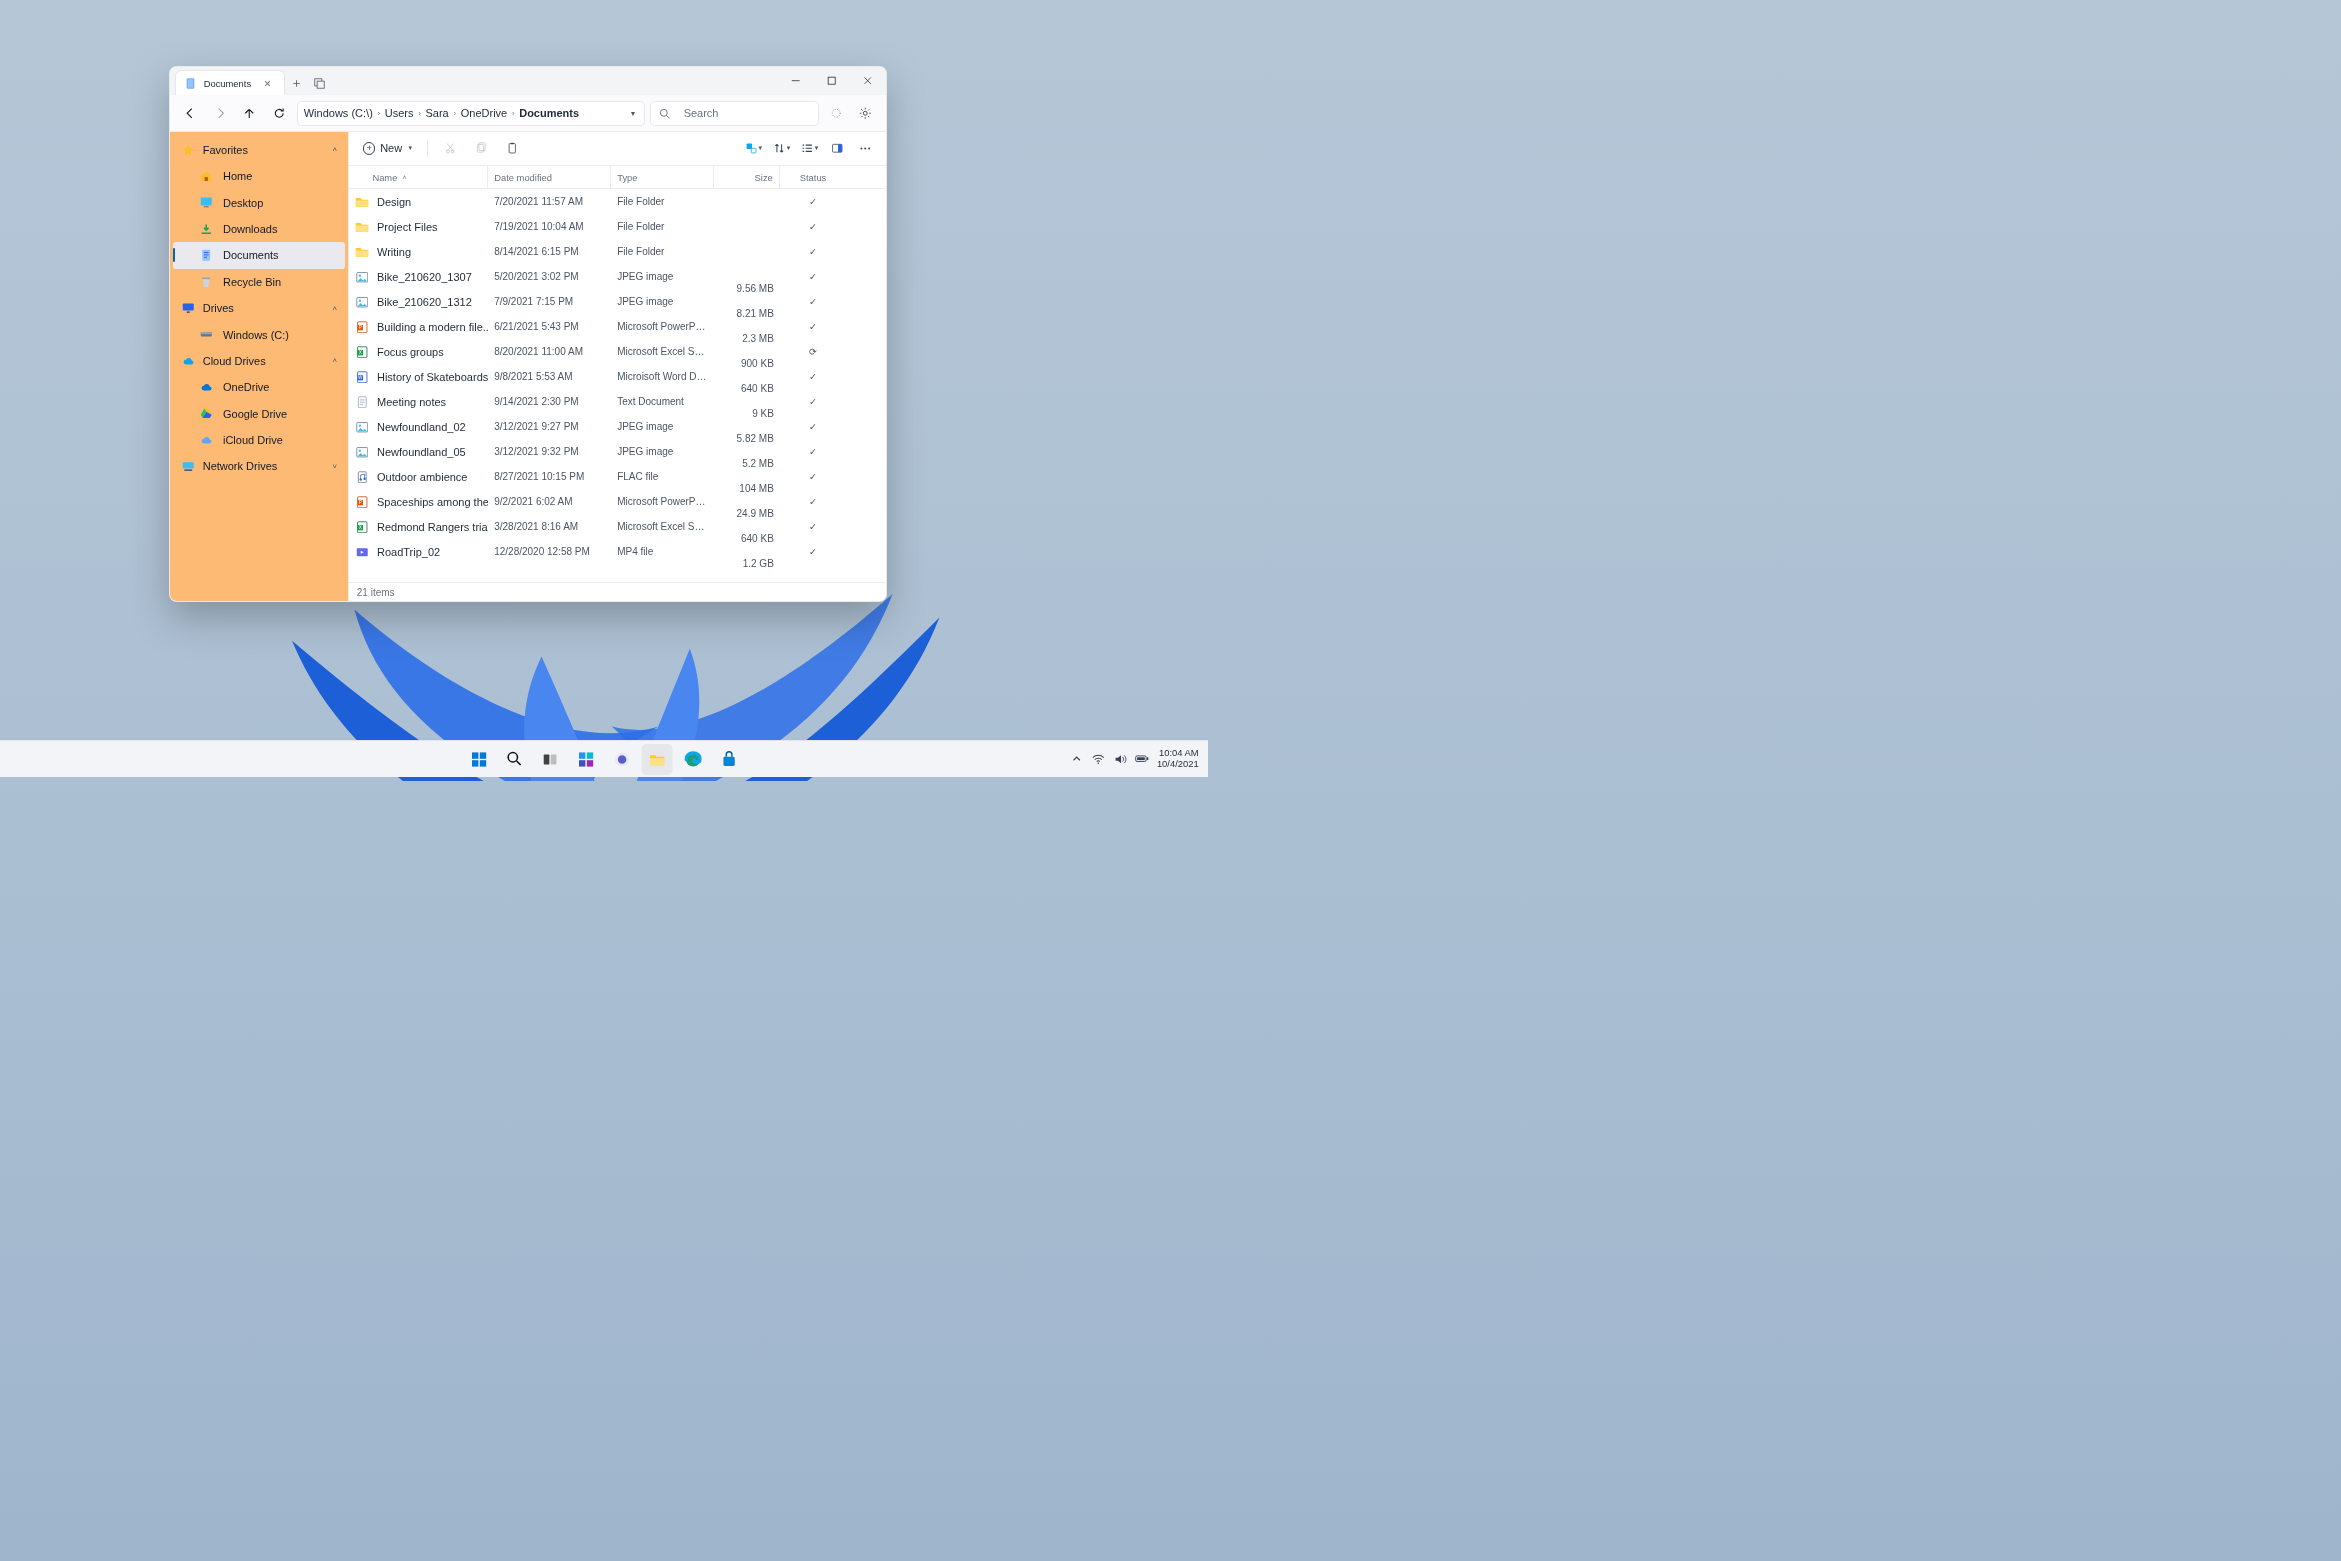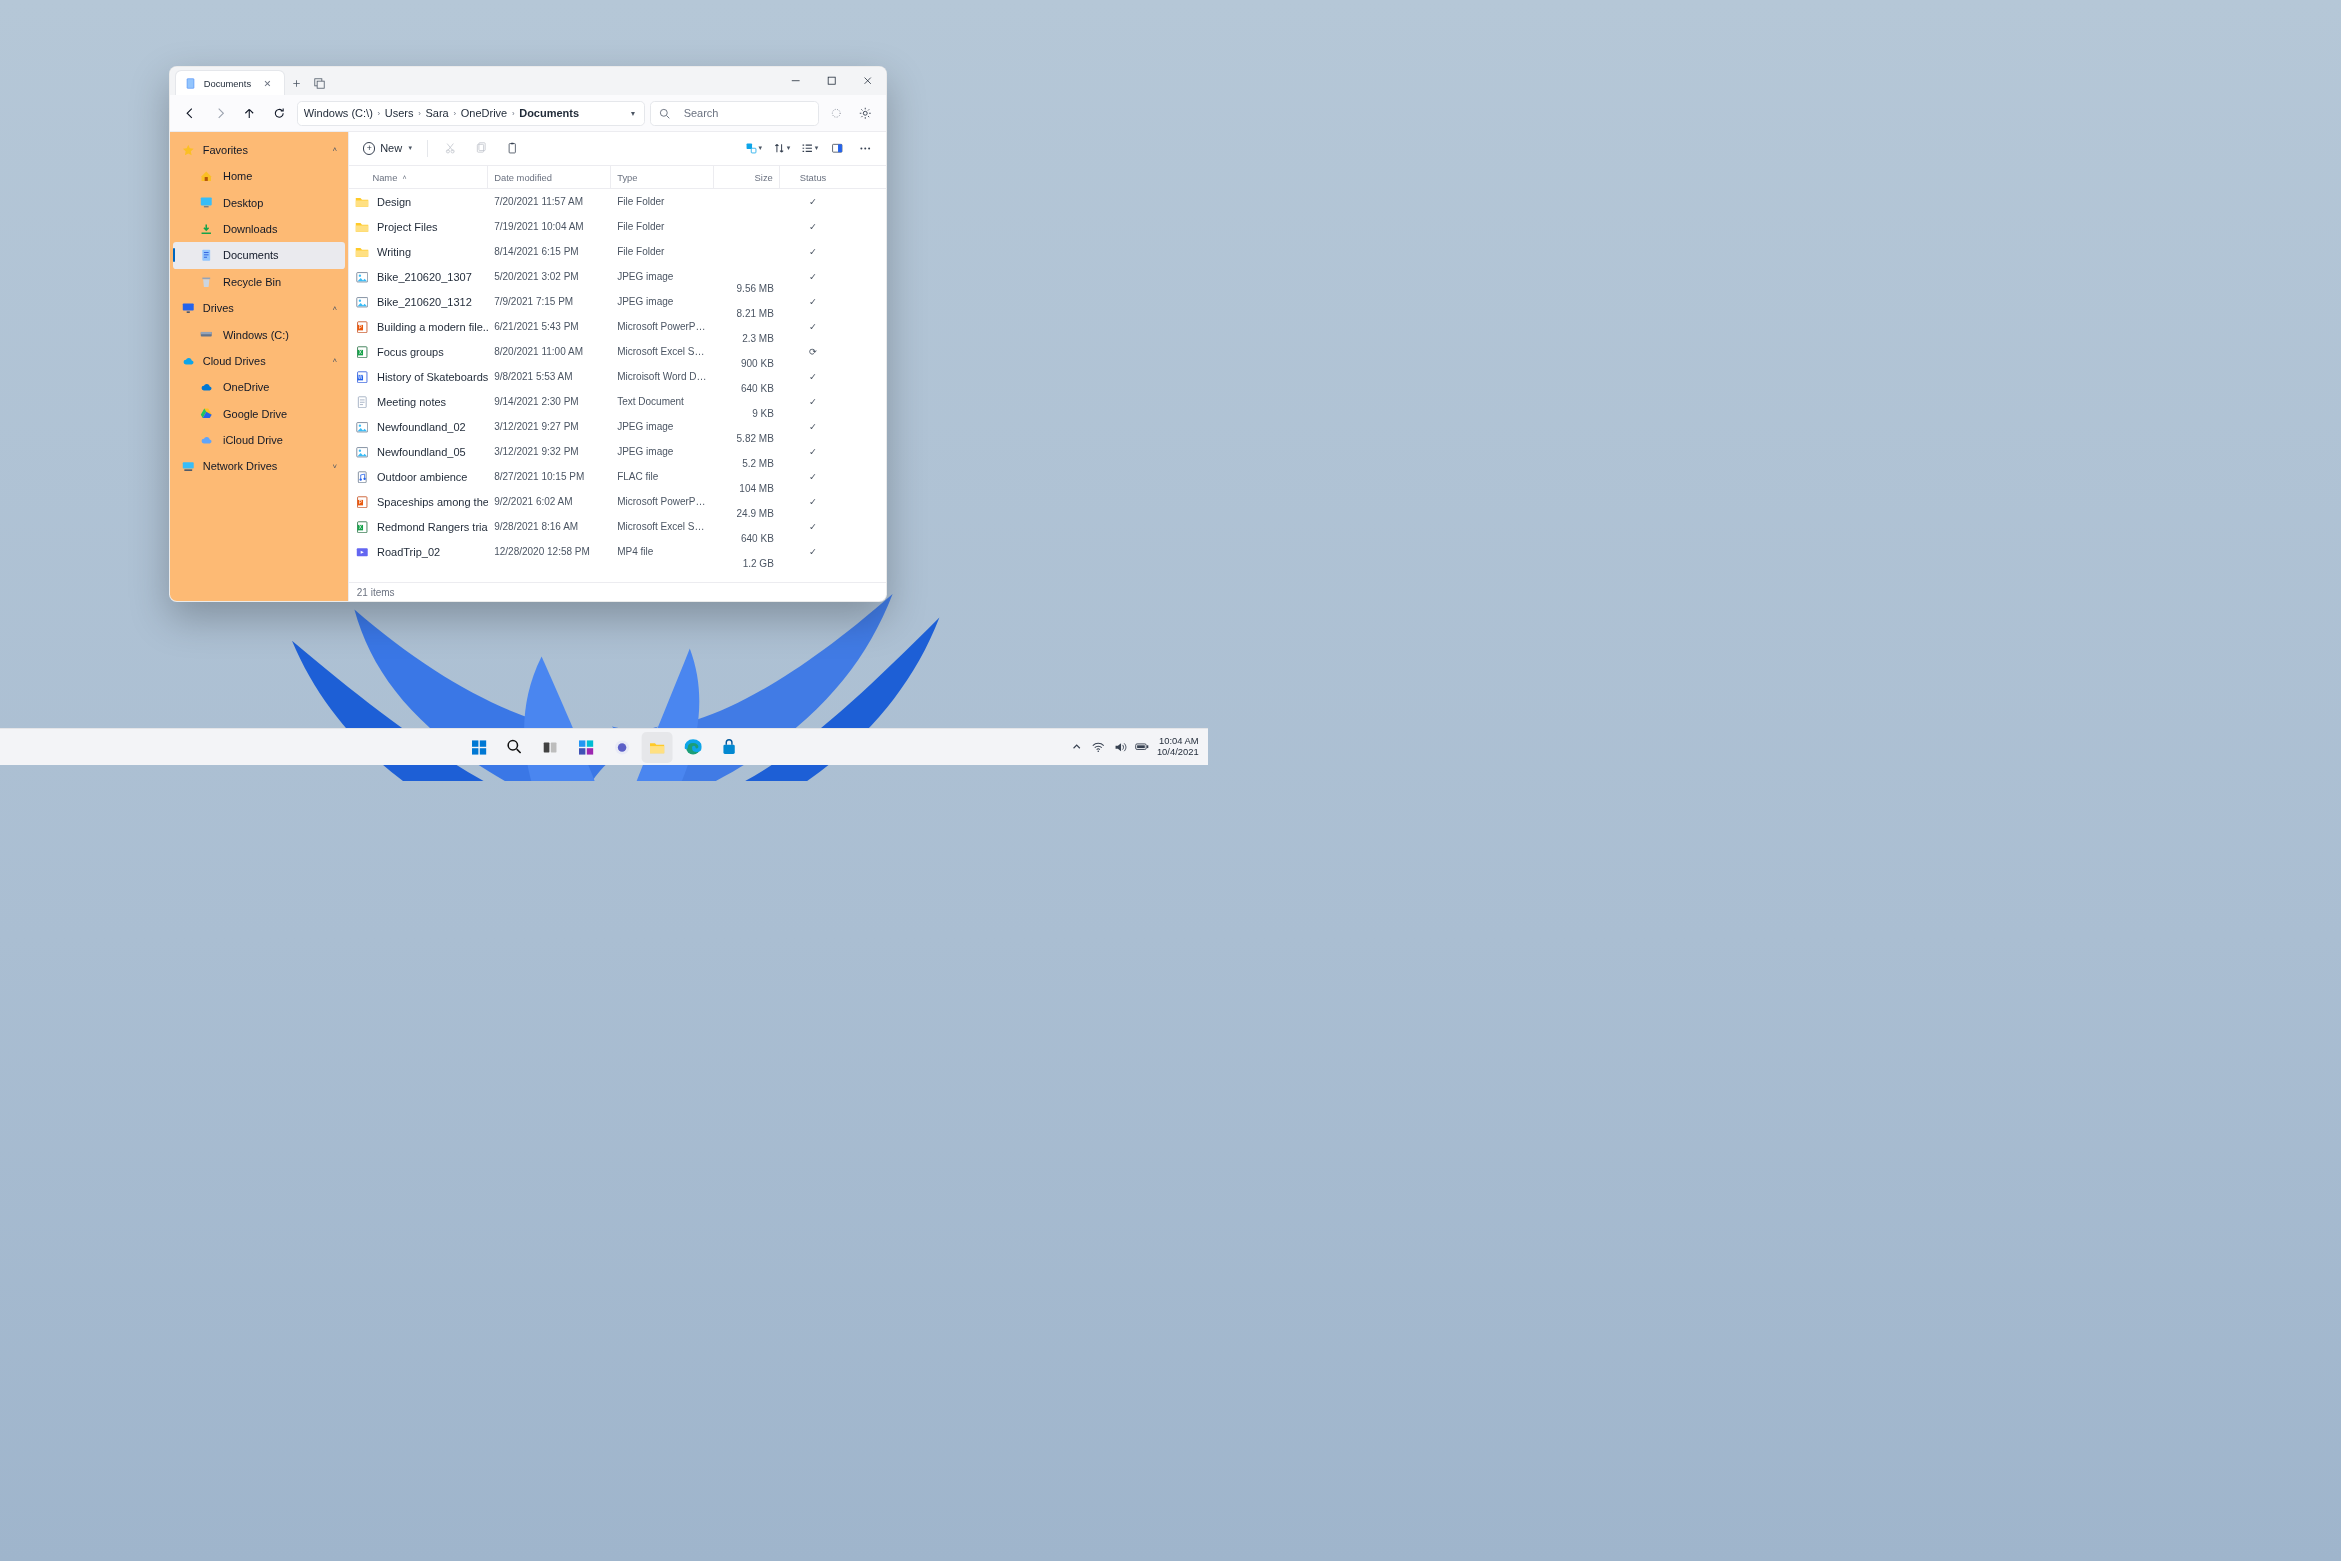--- a/index.html
+++ b/index.html
@@ -72,21 +72,21 @@
   .cell.c-name{display:flex;align-items:center;gap:7.8px;padding-left:6.2px;}
   .cell.c-date{font-size:10px;color:#4b5563;}
   .cell.c-type{font-size:10px;color:#4b5563;}
   .cell.c-size{font-size:10px;color:#4b5563; text-align:right;margin-top:24px;}
   .cell.c-status{text-align:center;color:#4b5563;font-size:9.4px;}
   .file-icon { width:14px; height:14px; display:flex;align-items:center;justify-content:center; flex:none;}
 
   .status-bar { height:19px; border-top:0.8px solid #ececf0; font-size:10px; color:#6b7280; display:flex; align-items:center; padding:0 7.8px;}
 
   
-  .taskbar { position:absolute; left:0; right:0; bottom:16px; height:37px; background:#f3f4f7; border-top:0.8px solid rgba(0,0,0,.06); display:flex; align-items:center;}
+  .taskbar { position:absolute; left:0; right:0; bottom:4px; height:37px; background:#f3f4f7; border-top:0.8px solid rgba(0,0,0,.06); display:flex; align-items:center;}
   .task-center { position:absolute; left:50%; transform:translateX(-50%); display:flex; gap:4.7px;}
   .task-item { width:31px; height:31px; border-radius:4.7px; display:flex;align-items:center;justify-content:center;}
   .task-item.active { background:rgba(0,0,0,.05);}
   .task-right { margin-left:auto; display:flex; align-items:center; gap:7.8px; padding-right:9.4px; font-size:9.4px; color:#1f2937;}
   .tray-icon{width:14px;height:14px;display:flex;align-items:center;justify-content:center;color:#374151;}
   .clock { text-align:right; line-height:1.15;}
 
   
   .file-list::-webkit-scrollbar{width:7.8px;} .file-list::-webkit-scrollbar-thumb{background:#c9cbd1;border-radius:3.9px;}
 
@@ -624,21 +624,21 @@
     <div class="cell c-name">
               <span class="file-icon">
                 <svg width="12.5" height="12.5" viewBox="0 0 16 16" style="font-size:14px">
                   <rect x="2" y="1" width="12" height="14" rx="1" fill="#fff" stroke="#166534"></rect>
                   <rect x="2" y="5" width="7" height="7" fill="#16a34a"></rect>
                   <text x="5.5" y="10.5" font-size="6" fill="#fff" text-anchor="middle">X</text>
                 </svg>
               </span>
               <span>Redmond Rangers triat...</span>
             </div>
-    <div class="cell c-date">9/28/2021  8:16 AM</div>
+    <div class="cell c-date">3/28/2021  8:16 AM</div>
     <div class="cell c-type">Microsoft Excel Sprea...</div>
     <div class="cell c-size">640 KB</div>
     <div class="cell c-status">✓</div>
           </div>
           <div class="row">
     <div class="cell c-name">
               <span class="file-icon">
                 <svg width="12.5" height="12.5" viewBox="0 0 16 16">
                   <rect x="1" y="3" width="14" height="10" rx="1" fill="#6366f1"></rect>
                   <path d="M6 6v4l4-2z" fill="#fff"></path>

